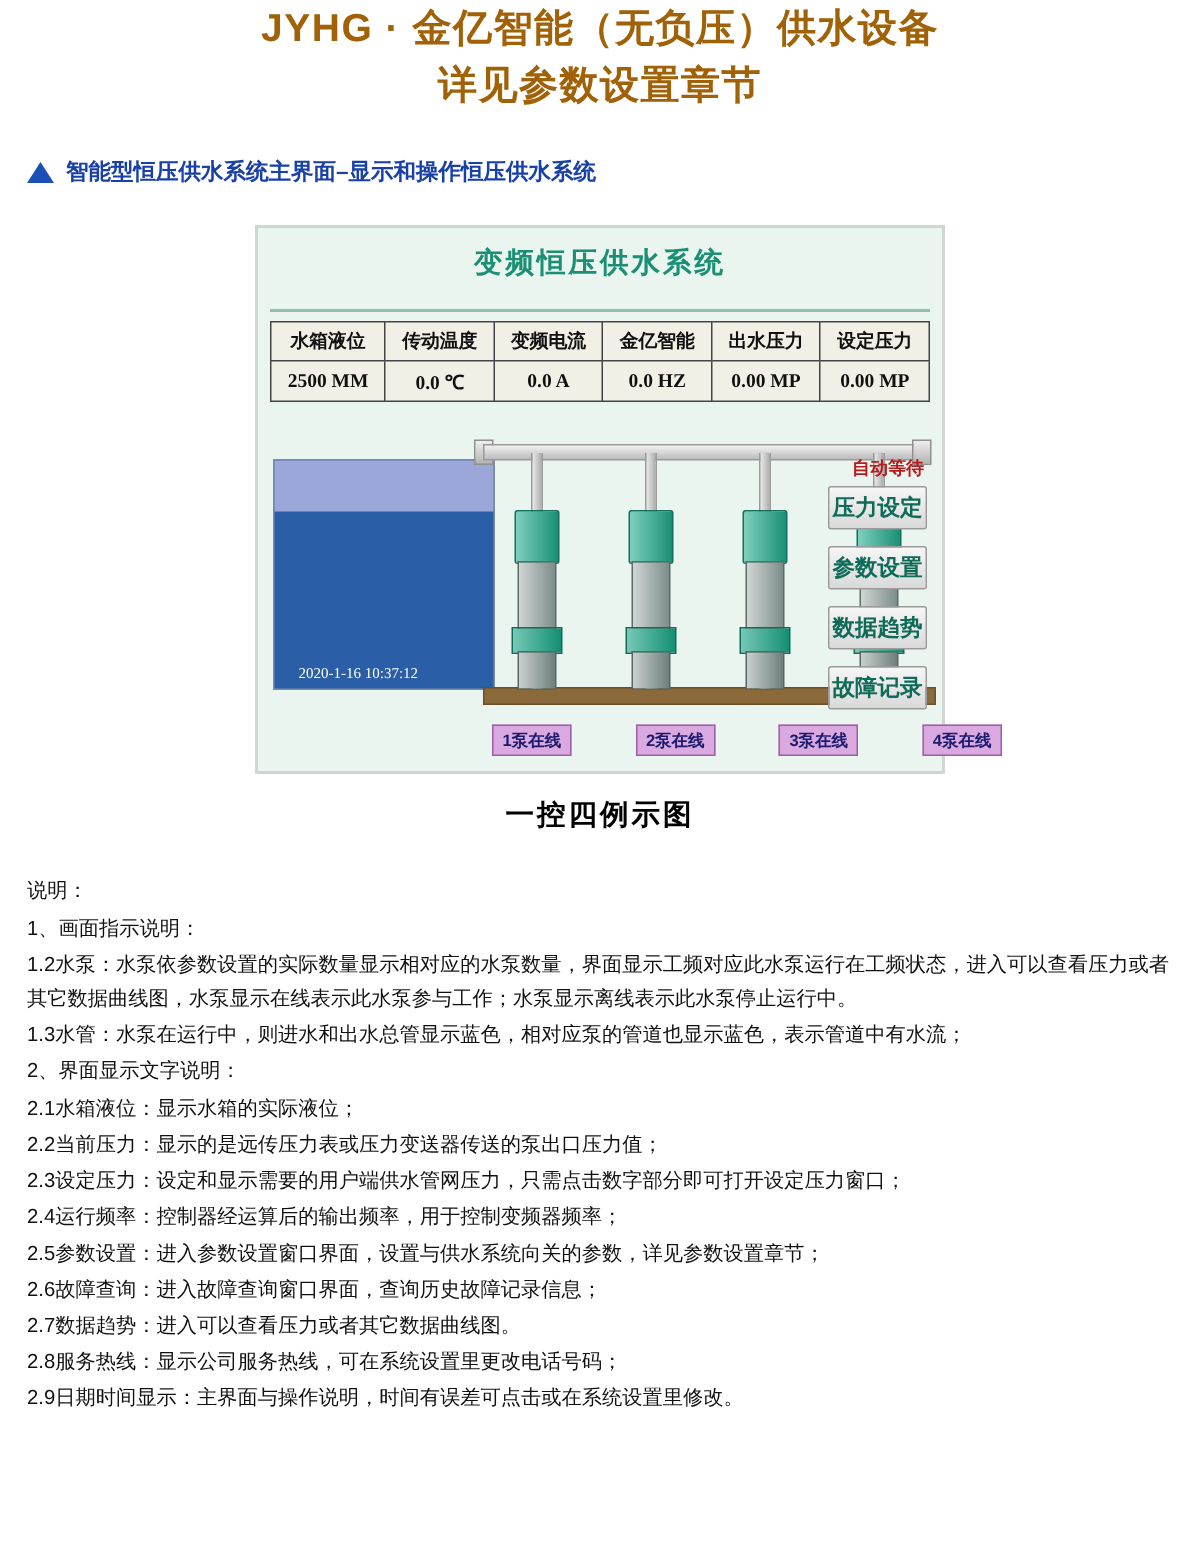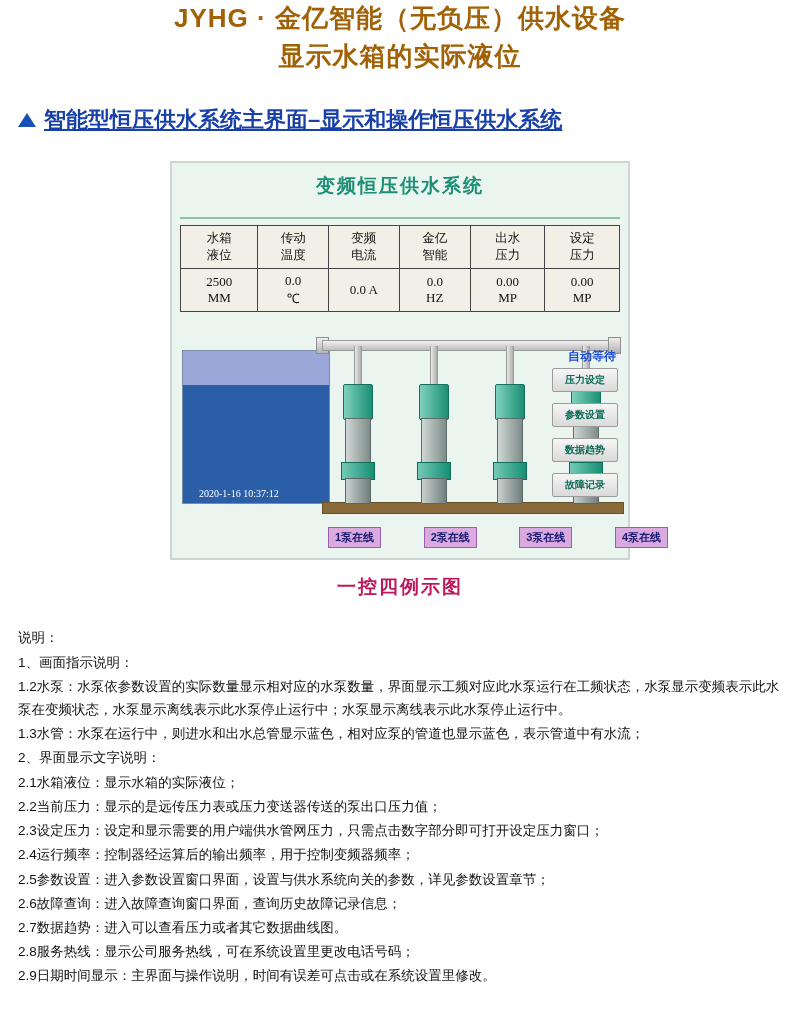--- a/index.html
+++ b/index.html
@@ -36,22 +36,21 @@
   .tri {
     width: 0; height: 0;
     border-left: 9px solid transparent;
     border-right: 9px solid transparent;
     border-bottom: 14px solid #1a4fb5;
     margin-right: 8px;
   }
   .section-head .txt {
     color: #1840a8;
     font-weight: bold;
-    font-size: 22px;
-    text-decoration: underline;
+    font-size: 15px;
   }
 
   
   .hmi-wrap {
     width: 460px;
     margin: 26px auto 0 auto;
   }
   .hmi {
     border: 2px solid #cfd6d2;
     background: #eaf5ef;
@@ -69,23 +68,23 @@
     margin-bottom: 6px;
   }
   table.hmi-table {
     width: 100%;
     border-collapse: collapse;
     font-size: 12px;
   }
   table.hmi-table td {
     border: 1px solid #444;
     text-align: center;
-    padding: 4px 20px;
+    padding: 4px 10px;
     background: #f2efe6;
-    font-weight: normal;
+    font-weight: bold;
     font-family: "Liberation Serif", serif;
     font-size: 13px;
   }
   table.hmi-table tr.hdr td {
     font-family: "Liberation Sans", sans-serif;
     font-size: 12.5px;
   }
 
   
   .graphic {
@@ -176,36 +175,36 @@
   .pump .foot {
     position: absolute;
     left: 5px; top: 132px;
     width: 24px; height: 24px;
     background: linear-gradient(90deg,#c8d0ce,#6f7f7b);
     border: 1px solid #596663;
   }
   .status-text {
     position: absolute;
     right: 4px; top: 32px;
-    color: #1d4ed8;
+    color: #b91c1c;
     font-size: 12px;
     font-weight: bold;
   }
   .side-btns {
     position: absolute;
     right: 2px; top: 52px;
     width: 66px;
   }
   .side-btn {
     display: block;
     margin-bottom: 11px;
     background: linear-gradient(#f6f6f6,#d9d9d9);
     border: 1px solid #9b9b9b;
     color: #0d6b57;
-    font-size: 10px;
+    font-size: 15px;
     font-weight: bold;
     text-align: center;
     padding: 4px 2px;
     border-radius: 2px;
   }
   .pump-tags {
     position: absolute;
     left: 148px; bottom: 0;
     width: 340px;
     display: flex;
@@ -214,21 +213,21 @@
   .pump-tag {
     background: #d9a9e0;
     border: 1px solid #9a5fa8;
     color: #1a1a6e;
     font-size: 11px;
     font-weight: bold;
     padding: 2px 6px;
   }
   .caption {
     text-align: center;
-    color: #be185d;
+    color: #000000;
     font-weight: bold;
     font-size: 19px;
     margin-top: 14px;
     letter-spacing: 2px;
   }
 
   
   .explain {
     margin: 26px 18px 0 18px;
     font-size: 13.5px;
@@ -239,21 +238,21 @@
   }
   .explain p {
     margin: 0 0 1px 0;
   }
 </style>
 </head>
 <body>
 
 <div class="doc-title">
   <span>JYHG · 金亿智能（无负压）供水设备</span>
-  <span class="line2">显示水箱的实际液位</span>
+  <span class="line2">详见参数设置章节</span>
 </div>
 
 <div class="section-head">
   <span class="tri"></span>
   <span class="txt">智能型恒压供水系统主界面–显示和操作恒压供水系统</span>
 </div>
 
 <div class="hmi-wrap">
   <div class="hmi">
 
@@ -340,21 +339,21 @@
     </div>
   </div>
 
   <div class="caption">一控四例示图</div>
 </div>
 
 <div class="explain">
   <p class="bold">说明：</p>
 
   <p class="bold">1、画面指示说明：</p>
-  <p>1.2水泵：水泵依参数设置的实际数量显示相对应的水泵数量，界面显示工频对应此水泵运行在工频状态，水泵显示变频表示此水泵在变频状态，水泵显示离线表示此水泵停止运行中；水泵显示离线表示此水泵停止运行中。</p>
+  <p>1.2水泵：水泵依参数设置的实际数量显示相对应的水泵数量，界面显示工频对应此水泵运行在工频状态，进入可以查看压力或者其它数据曲线图，水泵显示在线表示此水泵参与工作；水泵显示离线表示此水泵停止运行中。</p>
   <p>1.3水管：水泵在运行中，则进水和出水总管显示蓝色，相对应泵的管道也显示蓝色，表示管道中有水流；</p>
 
   <p class="bold">2、界面显示文字说明：</p>
   <p>2.1水箱液位：显示水箱的实际液位；</p>
   <p>2.2当前压力：显示的是远传压力表或压力变送器传送的泵出口压力值；</p>
   <p>2.3设定压力：设定和显示需要的用户端供水管网压力，只需点击数字部分即可打开设定压力窗口；</p>
   <p>2.4运行频率：控制器经运算后的输出频率，用于控制变频器频率；</p>
   <p>2.5参数设置：进入参数设置窗口界面，设置与供水系统向关的参数，详见参数设置章节；</p>
   <p>2.6故障查询：进入故障查询窗口界面，查询历史故障记录信息；</p>
   <p>2.7数据趋势：进入可以查看压力或者其它数据曲线图。</p>

